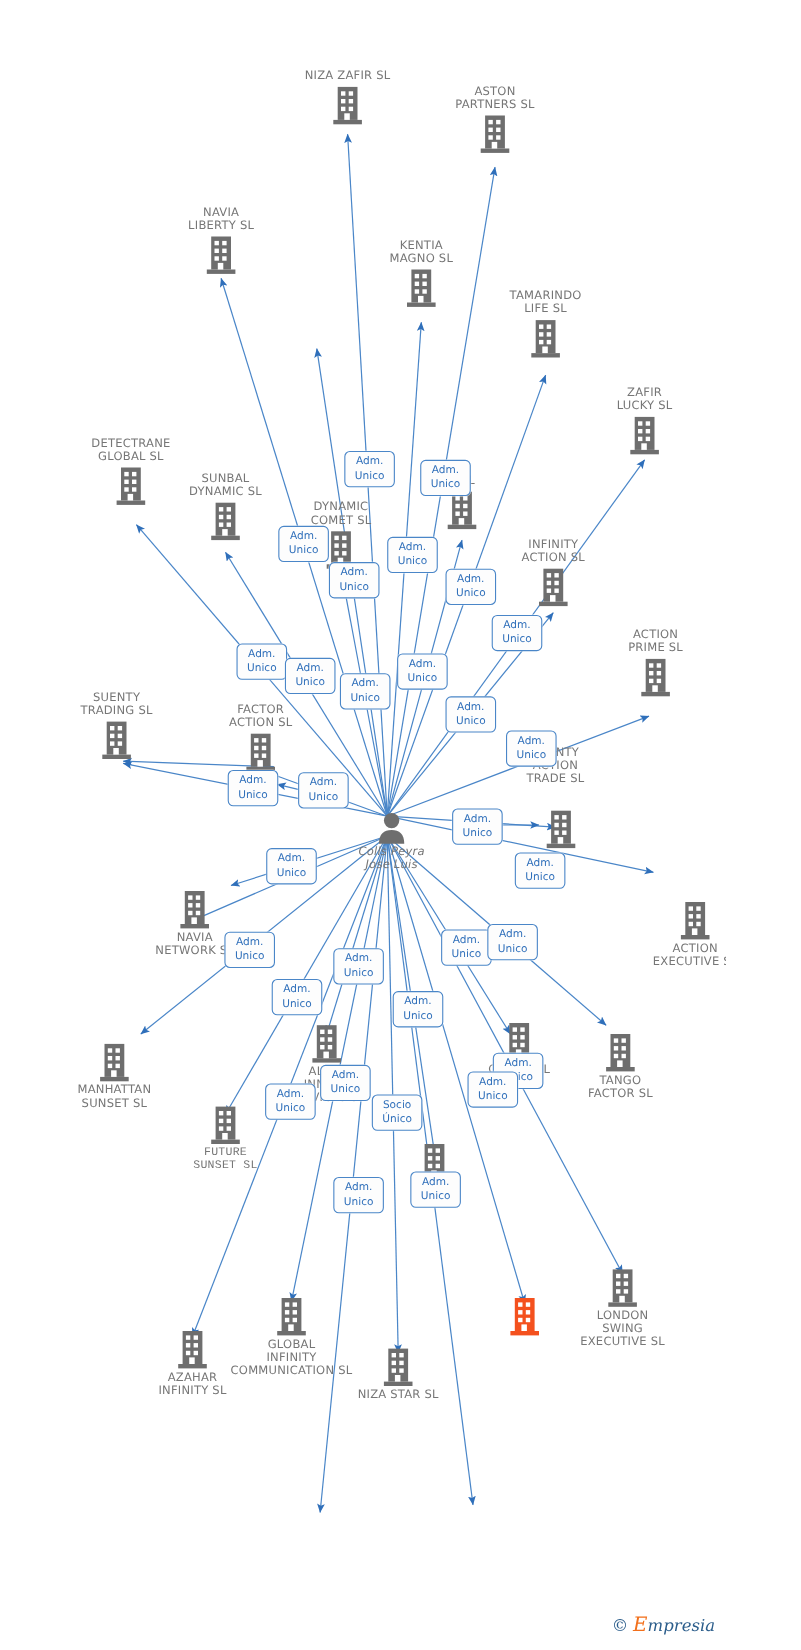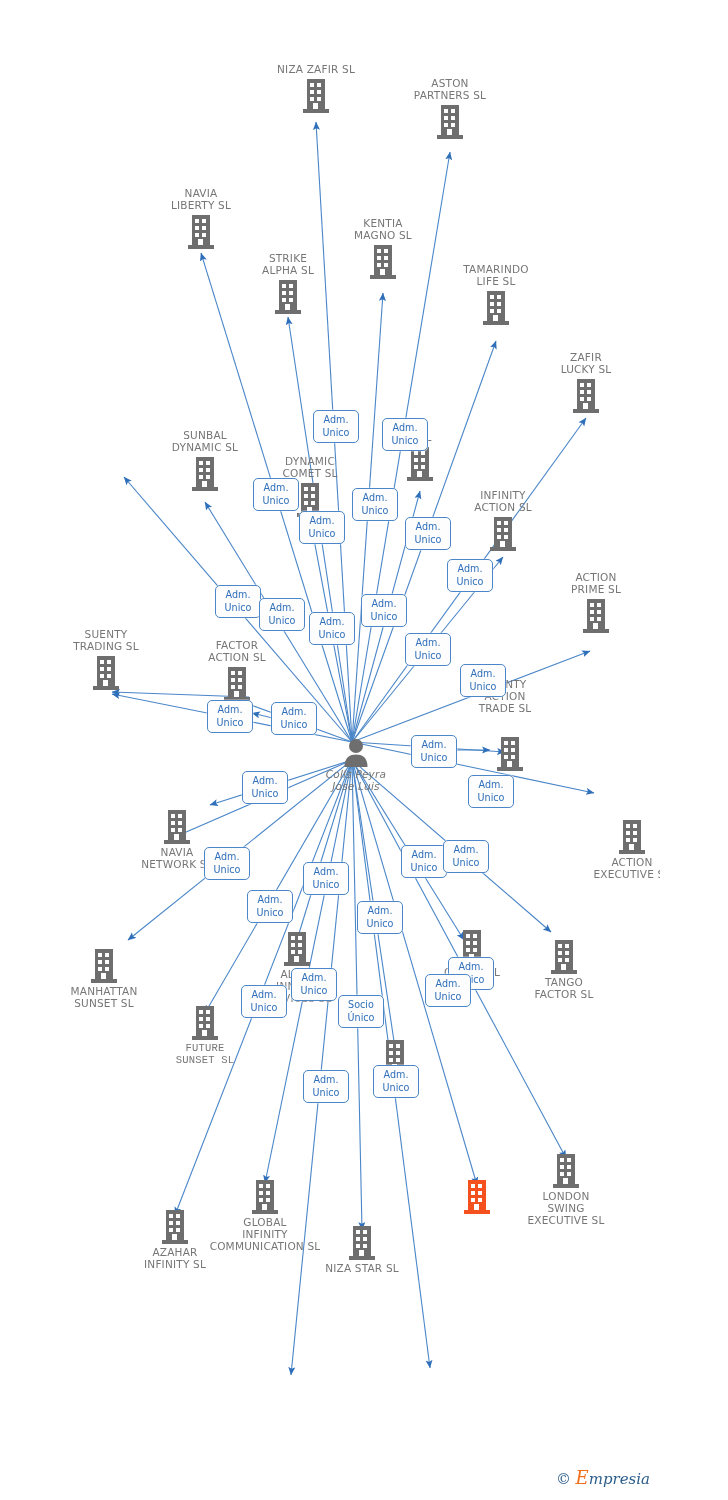--- a/index.html
+++ b/index.html
@@ -194,41 +194,20 @@
         <rect x="9" y="13" width="4" height="4"></rect>
             <rect x="16" y="13" width="4" height="4"></rect>
         <rect x="9" y="20" width="4" height="4"></rect>
             <rect x="16" y="20" width="4" height="4"></rect>
         <rect x="12" y="26" width="5" height="6"></rect>
       </g>
         </svg>
     </span>
   </div>
 
-  <div class="node above" style="left:288px; top:253px;">
-    <span class="label">STRIKE
-ALPHA SL</span>
-    <span class="glyph">
-      <svg width="30" height="38" viewBox="0 0 30 38">
-          <g fill="#6E6E6E">
-        <rect x="6" y="2" width="18" height="30"></rect>
-            <rect x="2" y="32" width="26" height="4"></rect>
-      </g>
-          <g fill="#ffffff">
-        <rect x="9" y="6" width="4" height="4"></rect>
-            <rect x="16" y="6" width="4" height="4"></rect>
-        <rect x="9" y="13" width="4" height="4"></rect>
-            <rect x="16" y="13" width="4" height="4"></rect>
-        <rect x="9" y="20" width="4" height="4"></rect>
-            <rect x="16" y="20" width="4" height="4"></rect>
-        <rect x="12" y="26" width="5" height="6"></rect>
-      </g>
-        </svg>
-    </span>
-  </div>
 
   <div class="node above" style="left:383px; top:218px;">
     <span class="label">KENTIA
 MAGNO SL</span>
     <span class="glyph">
       <svg width="30" height="38" viewBox="0 0 30 38">
           <g fill="#6E6E6E">
         <rect x="6" y="2" width="18" height="30"></rect>
             <rect x="2" y="32" width="26" height="4"></rect>
       </g>
@@ -282,20 +261,41 @@
         <rect x="9" y="13" width="4" height="4"></rect>
             <rect x="16" y="13" width="4" height="4"></rect>
         <rect x="9" y="20" width="4" height="4"></rect>
             <rect x="16" y="20" width="4" height="4"></rect>
         <rect x="12" y="26" width="5" height="6"></rect>
       </g>
         </svg>
     </span>
   </div>
 
+  <div class="node above" style="left:119px; top:398px;">
+    <span class="label">DETECTRANE
+GLOBAL  SL</span>
+    <span class="glyph">
+      <svg width="30" height="38" viewBox="0 0 30 38">
+          <g fill="#6E6E6E">
+        <rect x="6" y="2" width="18" height="30"></rect>
+            <rect x="2" y="32" width="26" height="4"></rect>
+      </g>
+          <g fill="#ffffff">
+        <rect x="9" y="6" width="4" height="4"></rect>
+            <rect x="16" y="6" width="4" height="4"></rect>
+        <rect x="9" y="13" width="4" height="4"></rect>
+            <rect x="16" y="13" width="4" height="4"></rect>
+        <rect x="9" y="20" width="4" height="4"></rect>
+            <rect x="16" y="20" width="4" height="4"></rect>
+        <rect x="12" y="26" width="5" height="6"></rect>
+      </g>
+        </svg>
+    </span>
+  </div>
 
   <div class="node above" style="left:205px; top:430px;">
     <span class="label">SUNBAL
 DYNAMIC SL</span>
     <span class="glyph">
       <svg width="30" height="38" viewBox="0 0 30 38">
           <g fill="#6E6E6E">
         <rect x="6" y="2" width="18" height="30"></rect>
             <rect x="2" y="32" width="26" height="4"></rect>
       </g>

